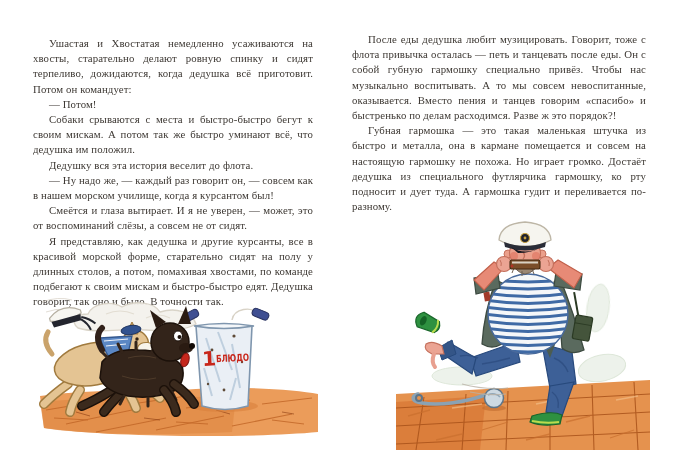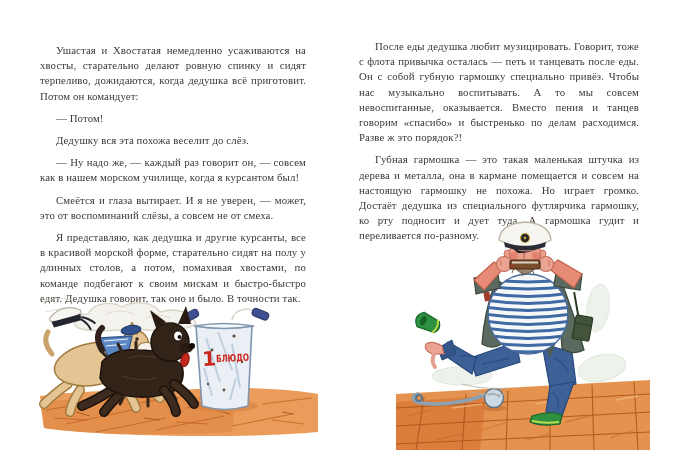--- a/index.html
+++ b/index.html
@@ -12,44 +12,45 @@
   }
   .text-col{
     position:absolute;
     text-align:justify;
     font-size:10.8px;
     line-height:15.2px;
     color:#3d3833;
     letter-spacing:0.1px;
     hyphens:auto;
   }
-  .text-col p{margin:7px;text-indent:16px;}
+  .text-col p{margin:0;text-indent:16px;}
   #left-text{left:33px;top:36px;width:280px;}
   #right-text{left:352px;top:32px;width:294px;}
   .illust{position:absolute;}
   #dogs-illustration{left:36px;top:292px;}
   #sailor-illustration{left:396px;top:216px;}
 </style>
 </head>
 <body>
 
 <div class="spread">
 
   <div class="text-col" id="left-text">
     <p>Ушастая и Хвостатая немедленно усаживаются на хвосты, старательно делают ровную спинку и сидят терпеливо, дожидаются, когда дедушка всё приготовит. Потом он командует:</p>
     <p>— Потом!</p>
-    <p>Дедушку вся эта похожа веселит до слёз.</p>
+    <p>Собаки срываются с места и быстро-быстро бегут к своим мискам. А потом так же быстро уминают всё, что дедушка им положил.</p>
+    <p>Дедушку вся эта история веселит до флота.</p>
     <p>— Ну надо же, — каждый раз говорит он, — совсем как в нашем морском училище, когда я курсантом был!</p>
-    <p>Смеётся и глаза вытирает. И я не уверен, — может, это от воспоминаний слёзы, а совсем не от смеха.</p>
+    <p>Смеётся и глаза вытирает. И я не уверен, — может, это от воспоминаний слёзы, а совсем не от сидят.</p>
     <p>Я представляю, как дедушка и другие курсанты, все в красивой морской форме, старательно сидят на полу у длинных столов, а потом, помахивая хвостами, по команде подбегают к своим мискам и быстро-быстро едят. Дедушка говорит, так оно и было. В точности так.</p>
   </div>
 
   <div class="text-col" id="right-text">
     <p>После еды дедушка любит музицировать. Говорит, тоже с флота привычка осталась — петь и танцевать после еды. Он с собой губную гармошку специально привёз. Чтобы нас музыкально воспитывать. А то мы совсем невоспитанные, оказывается. Вместо пения и танцев говорим «спасибо» и быстренько по делам расходимся. Разве ж это порядок?!</p>
-    <p>Губная гармошка — это такая маленькая штучка из дерева и металла, она в кармане помещается и совсем на настоящую гармошку не похожа. Но играет громко. Достаёт дедушка из специального футлярчика гармошку, ко рту подносит и дует туда. А гармошка гудит и переливается по-разному.</p>
+    <p>Губная гармошка — это такая маленькая штучка из быстро и металла, она в кармане помещается и совсем на настоящую гармошку не похожа. Но играет громко. Достаёт дедушка из специального футлярчика гармошку, ко рту подносит и дует туда. А гармошка гудит и переливается по-разному.</p>
   </div>
 
   <svg class="illust" id="dogs-illustration" width="284" height="148" viewBox="0 0 284 148">
 
     <g>
       <path d="M4,104 C60,96 120,100 160,97 C210,94 260,98 282,102 L282,140 C220,146 80,146 8,136 Z" fill="#eb9c5a"></path>
       <path d="M4,110 C70,104 150,106 200,104 L196,140 C120,144 40,142 8,136 Z" fill="#e08a45" opacity="0.7"></path>
       <g stroke="#c06526" stroke-width="1.1" opacity="0.8" fill="none">
         <path d="M10,118 L70,108"></path>
           <path d="M30,132 L96,118"></path>

